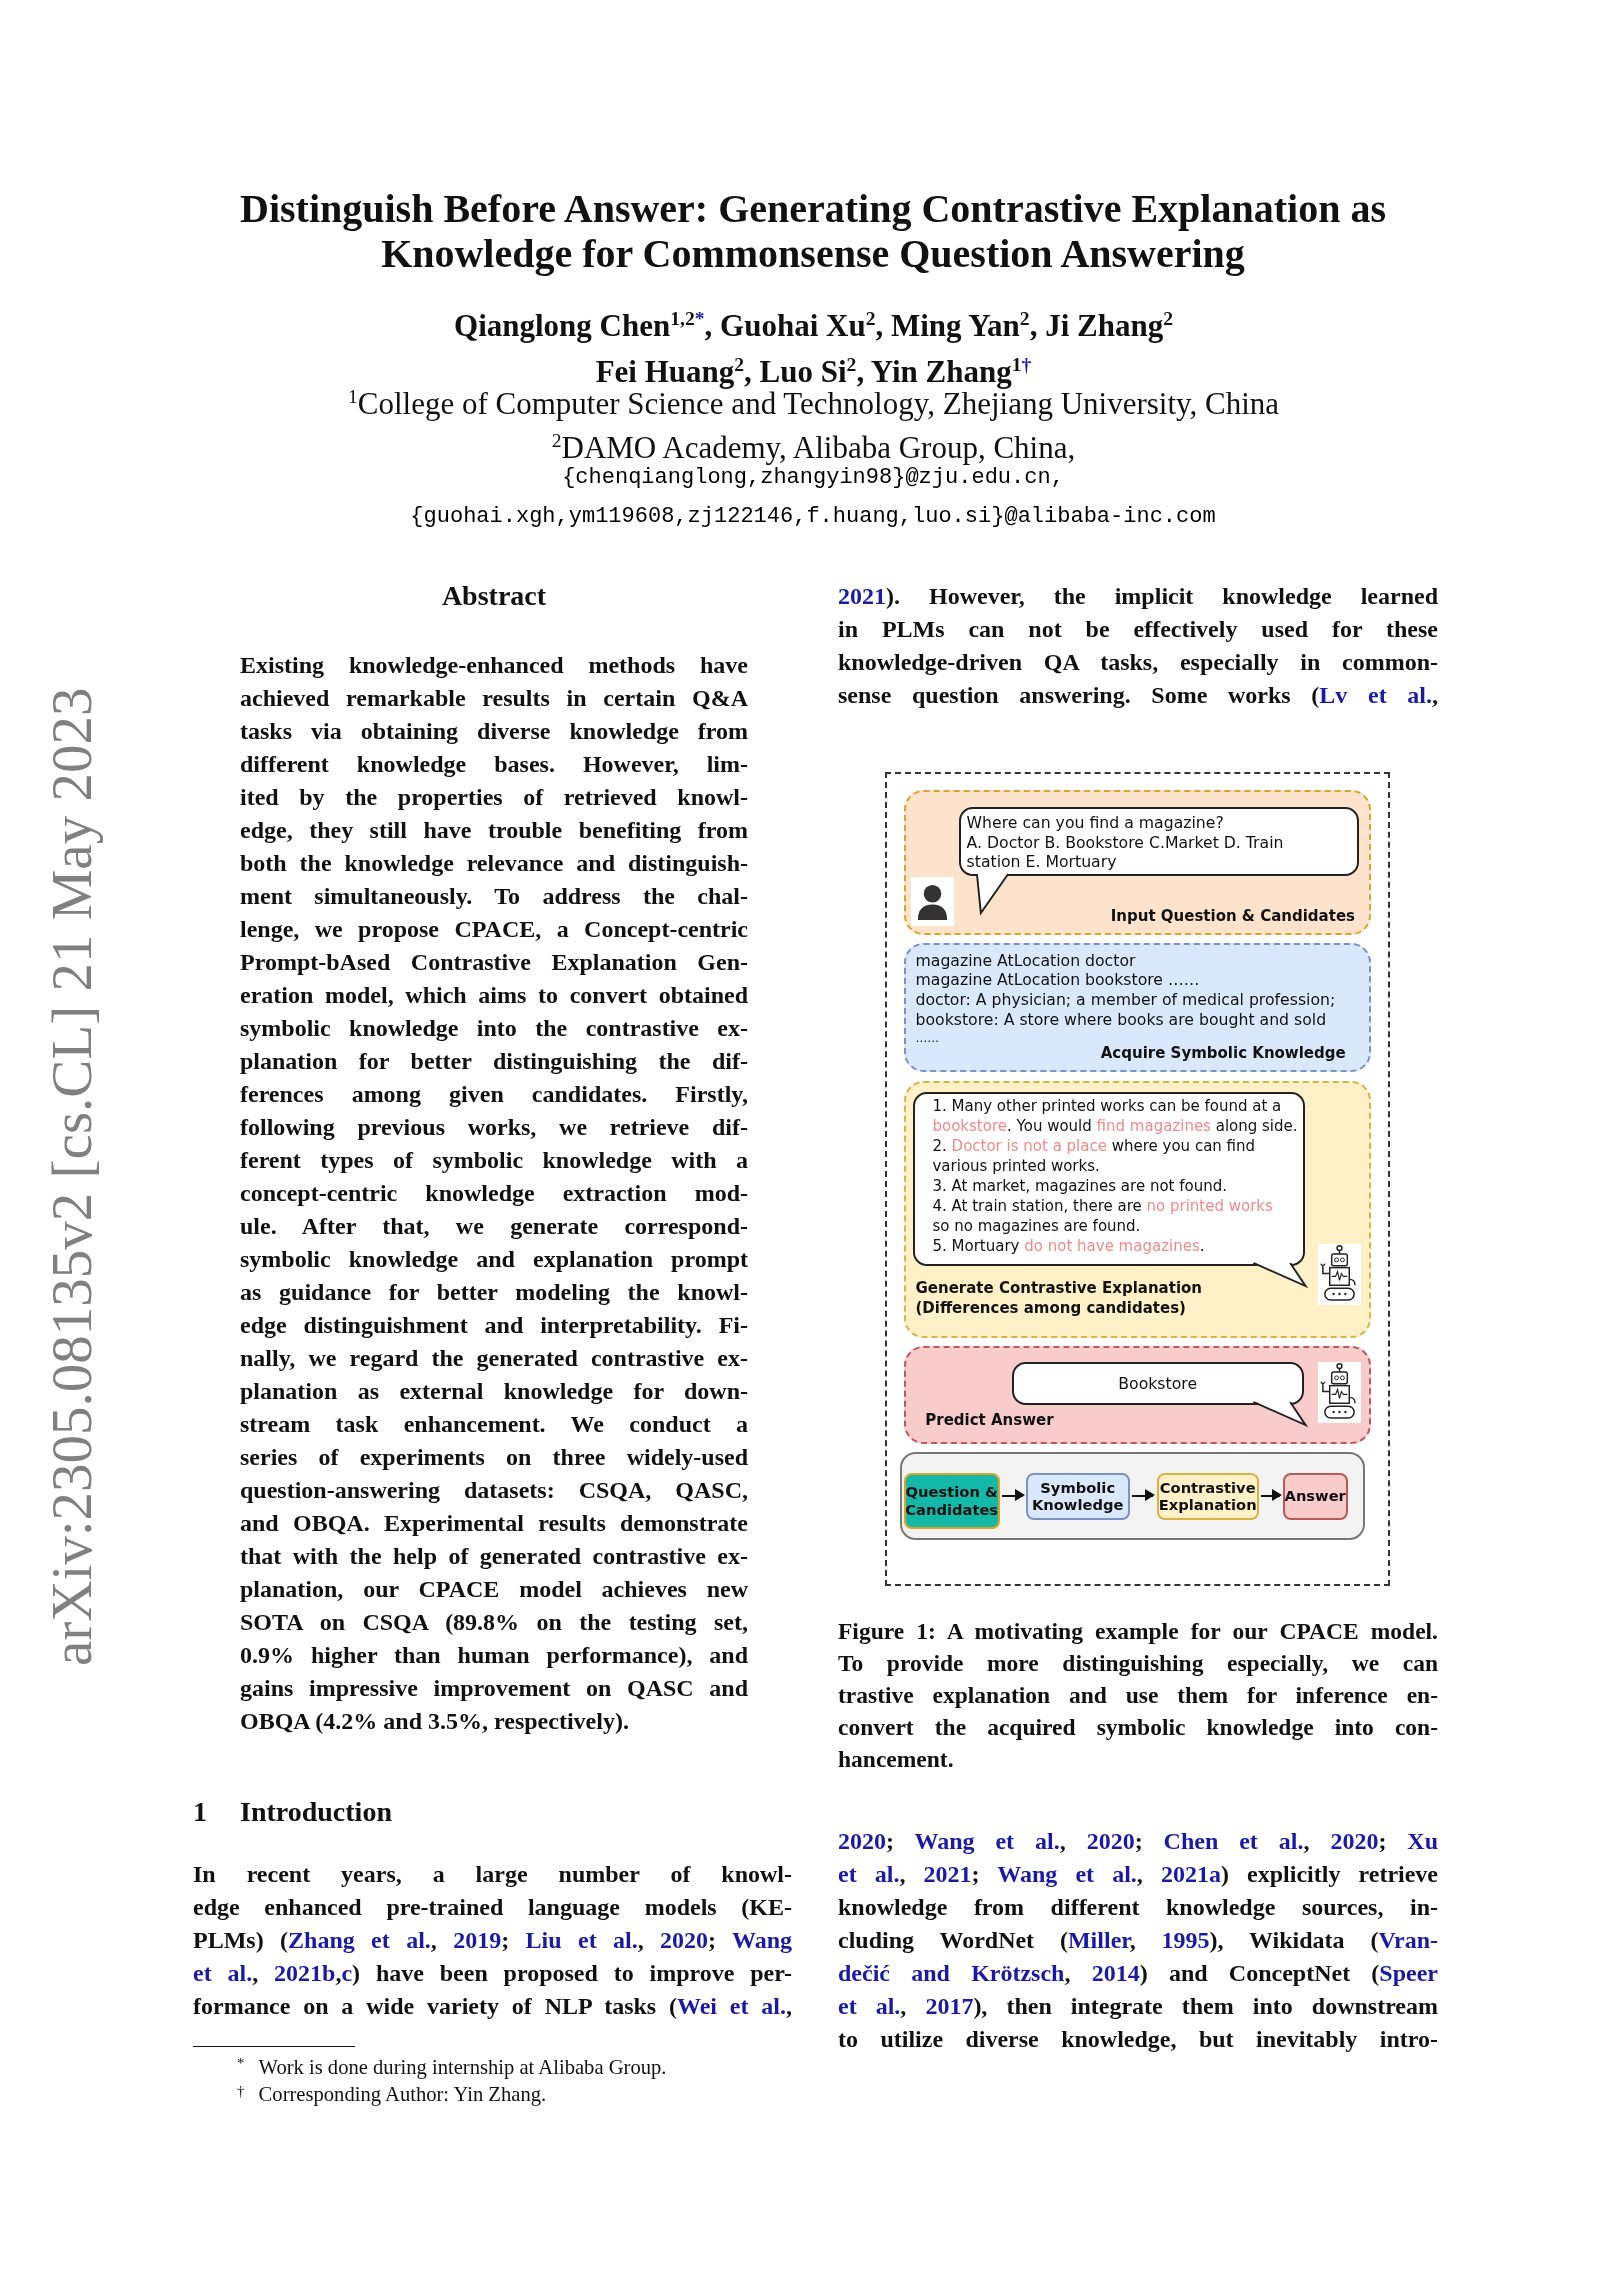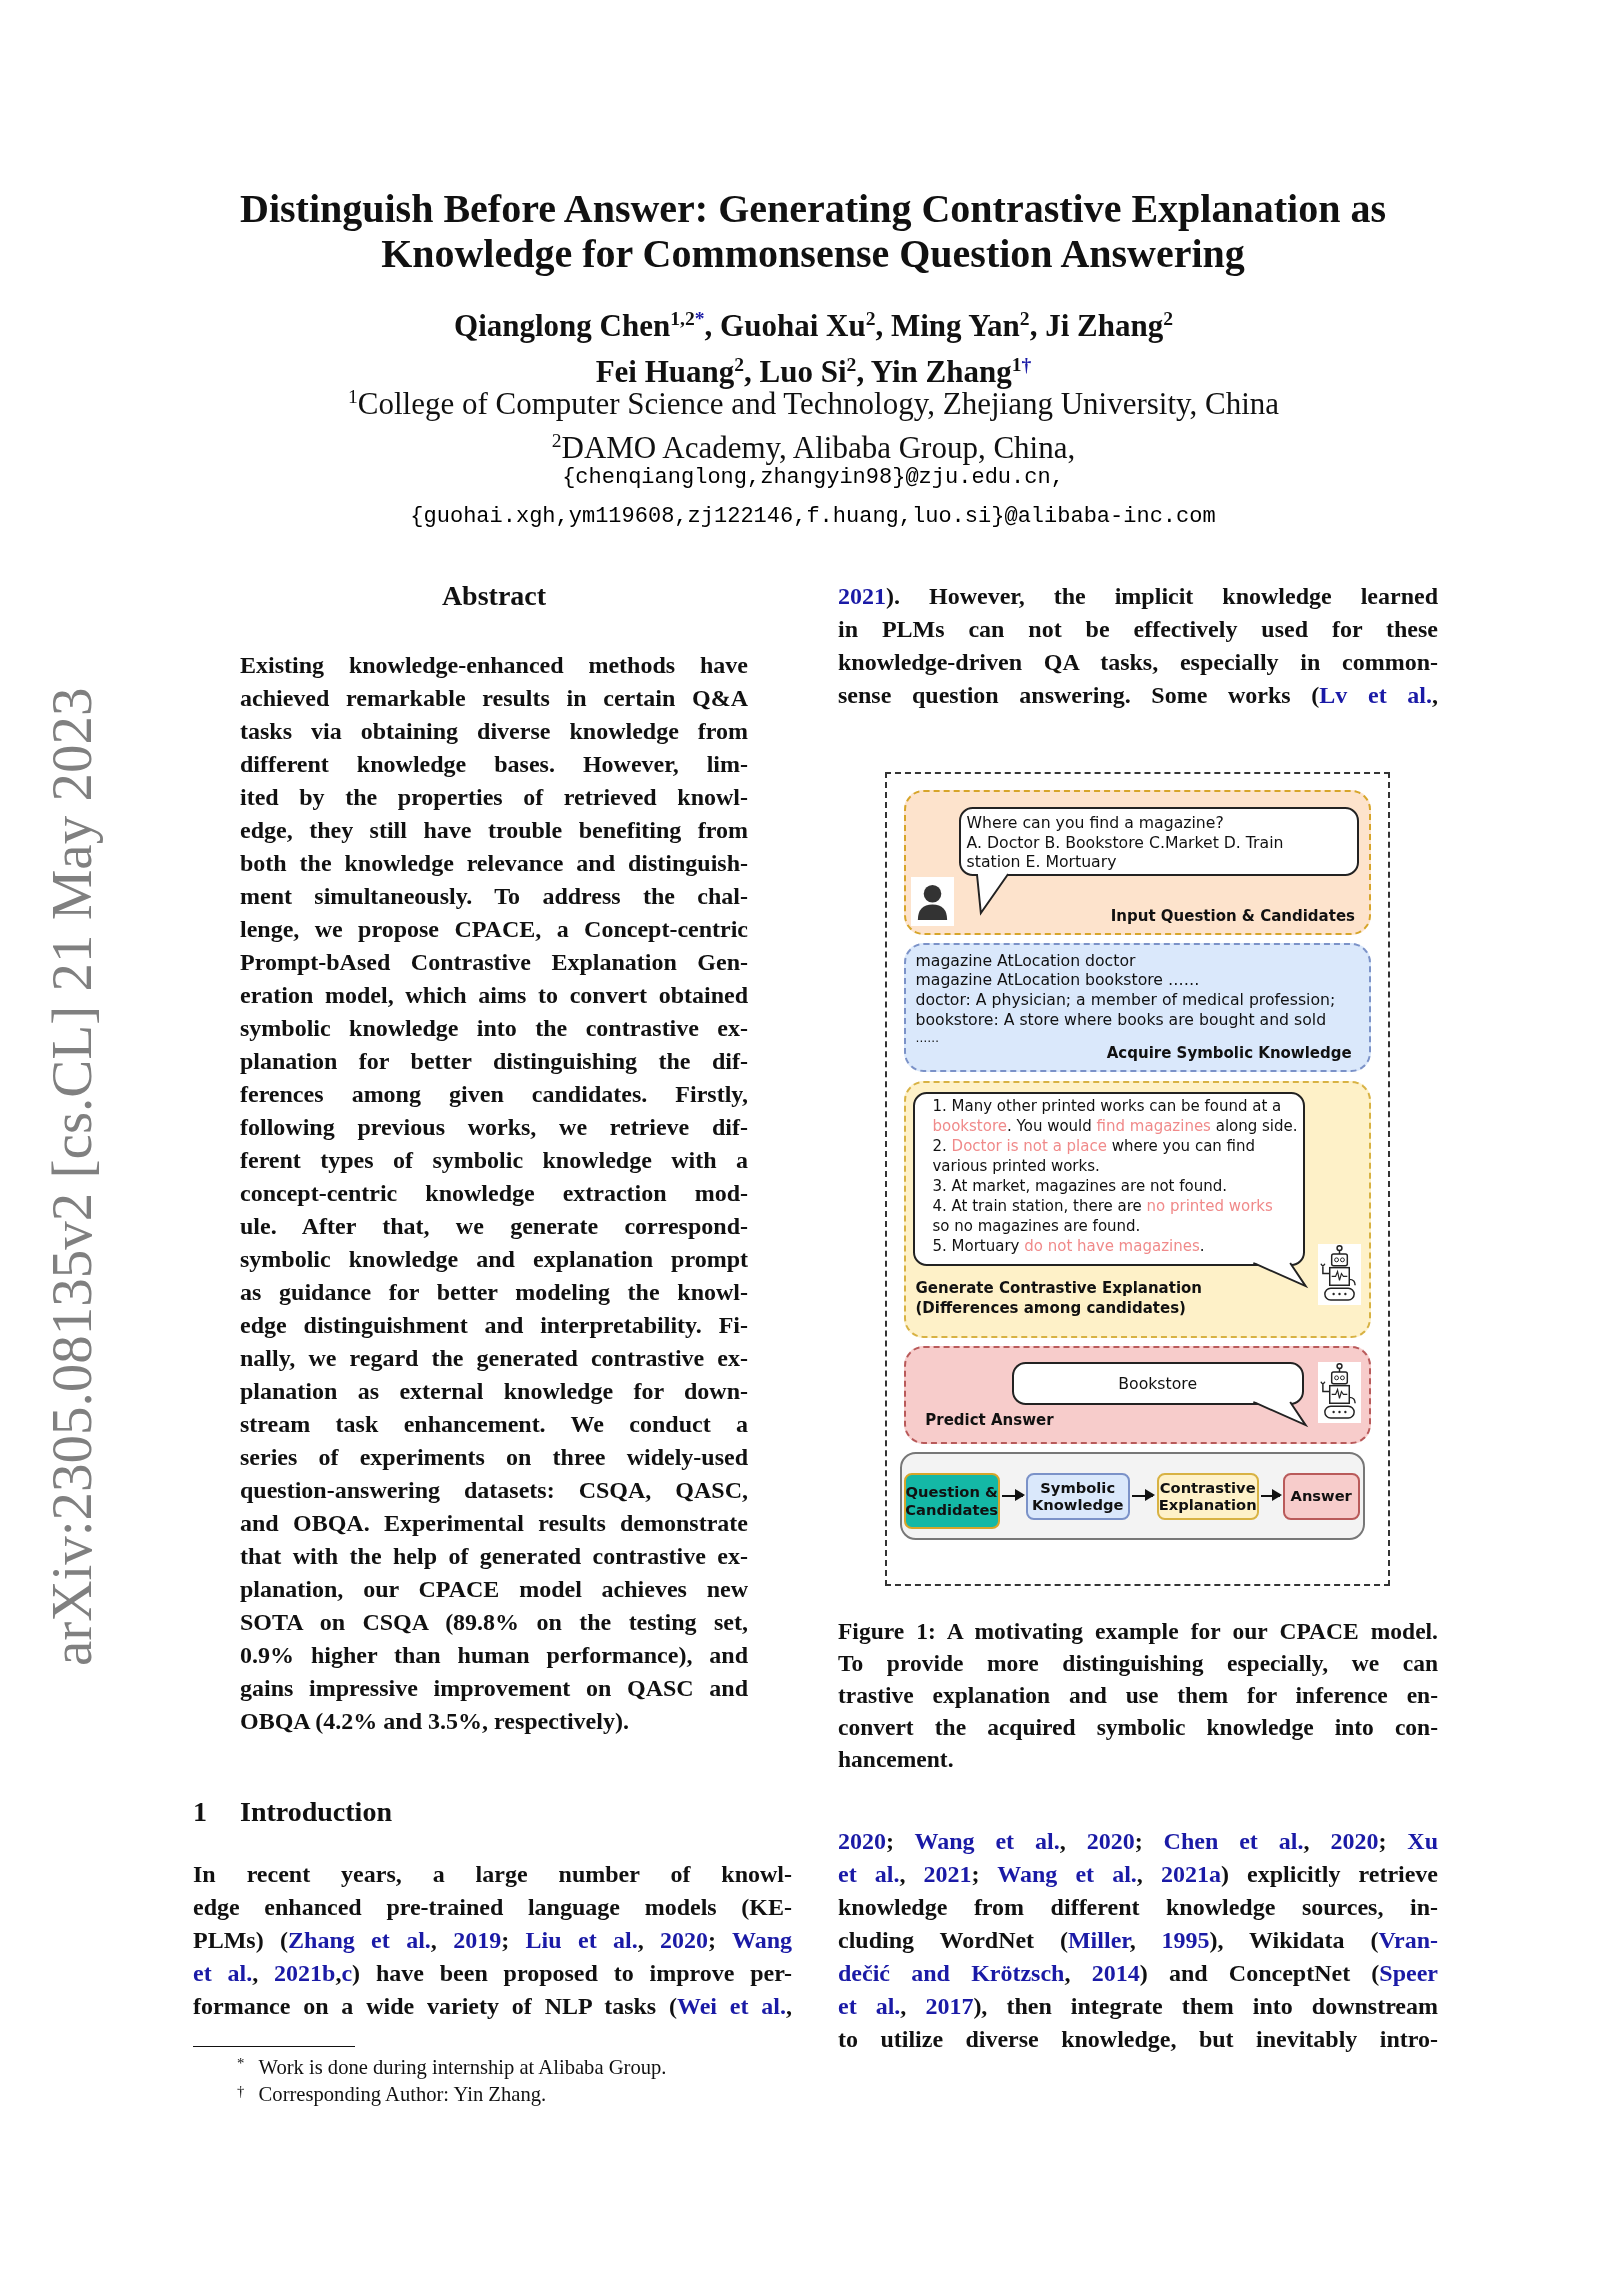--- a/index.html
+++ b/index.html
@@ -178,21 +178,21 @@
   </div>
 
   <div id="panel-symbolic" class="panel comic">
     <div style="position:absolute; left:9.8px; top:5.9px; font-size:15.7px; line-height:19.6px; white-space:nowrap;">
       <div>magazine AtLocation doctor</div>
       <div>magazine AtLocation bookstore ……</div>
       <div>doctor: A physician; a member of medical profession;</div>
       <div>bookstore: A store where books are bought and sold</div>
       <div style="font-size:11.8px;">……</div>
     </div>
-    <div class="panel-label" style="right:17px; bottom:7.8px;">Acquire Symbolic Knowledge</div>
+    <div class="panel-label" style="right:23px; bottom:7.8px;">Acquire Symbolic Knowledge</div>
   </div>
 
   <div id="panel-explain" class="panel comic">
     <div class="bubble" style="left:7.8px; top:8.8px; width:392px; height:174px;">
       <div id="explain-lines" class="bubble-text" style="font-size:15px; line-height:20px; padding:2px 17px;">
           <div><span>1. Many other printed works can be found at a</span></div>
           <div><span class="hl">bookstore</span><span>. You would </span><span class="hl">find magazines</span><span> along side.</span></div>
           <div><span>2. </span><span class="hl">Doctor is not a place</span><span> where you can find</span></div>
           <div><span>various printed works.</span></div>
           <div><span>3. At market, magazines are not found.</span></div>
@@ -271,21 +271,21 @@
         </div>
     </div>
     <div class="arrow" style="left:230px; top:41px; width:21.6px;"></div>
     <div class="flow-node" id="flow-2" style="left: 255px; top: 18.6px; width: 102px; height: 47px; background: rgb(254, 241, 200); border-color: rgb(216, 178, 67);">
       <div>
           <div>Contrastive</div>
           <div>Explanation</div>
         </div>
     </div>
     <div class="arrow" style="left:359px; top:41px; width:19.6px;"></div>
-    <div class="flow-node" id="flow-3" style="left: 381px; top: 18.6px; width: 77px; height: 47px; background: rgb(247, 204, 203); border-color: rgb(185, 90, 90);">
+    <div class="flow-node" id="flow-3" style="left: 381px; top: 18.6px; width: 65px; height: 47px; background: rgb(247, 204, 203); border-color: rgb(185, 90, 90);">
       <div>
           <div>Answer</div>
         </div>
     </div>
   </div>
 </div>
 
 <div id="fig-caption" class="abs serif col-text" style="font-size:23.5px; line-height:32px;">
     <span class="ln">Figure 1: A motivating example for our CPACE model.</span>
     <span class="ln">To provide more distinguishing especially, we can</span>

